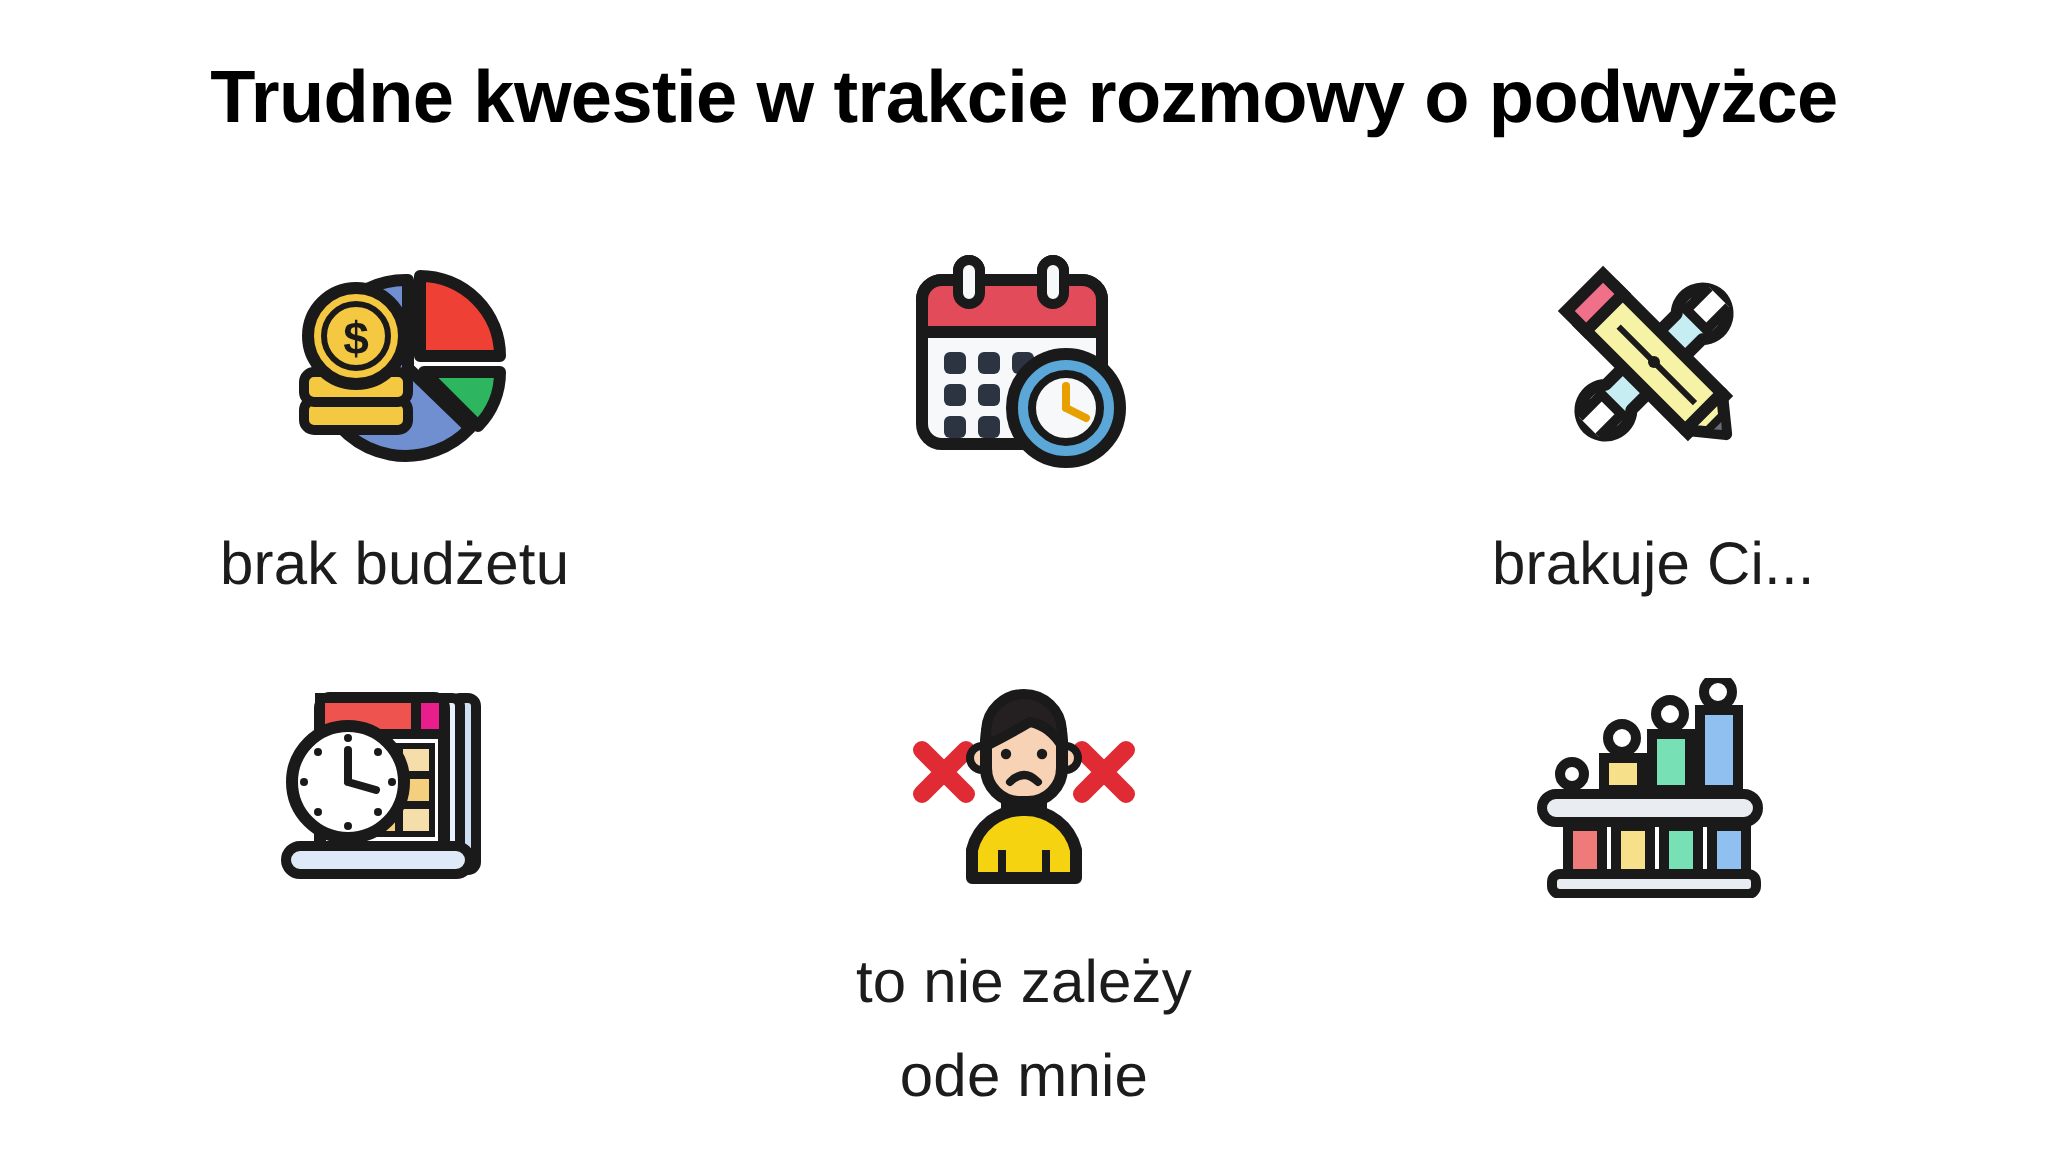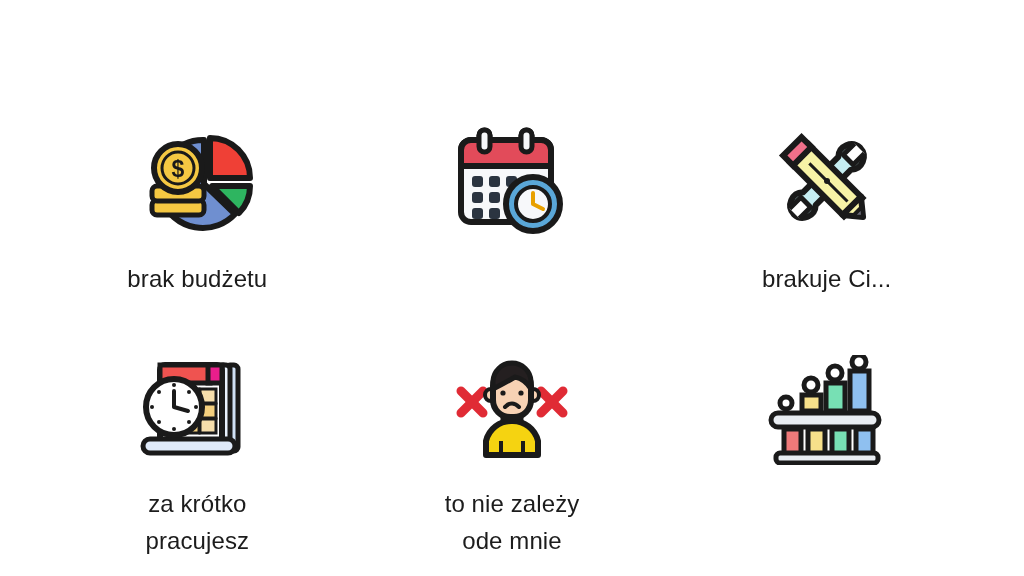--- a/index.html
+++ b/index.html
@@ -55,38 +55,41 @@
   }
   .icon-wrap {
     width: 130px;
     height: 118px;
     display: flex;
     align-items: center;
     justify-content: center;
   }
   .cell-label {
     margin-top: 10px;
-    font-size: 24px;
+    font-size: 30px;
     color: #1c1c1c;
     text-align: center;
     line-height: 1.55;
     font-weight: 400;
     letter-spacing: 0.1px;
     white-space: pre-line;
   }
   .row1 .icon-wrap { margin-top: 10px; }
   .row2 .icon-wrap { margin-top: 14px; }
   .row1 .cell-label { margin-top: 20px; }
   .row2 .cell-label { margin-top: 16px; }
 </style>
 </head>
 <body>
 
 <div class="slide">
 
+  <div class="title">
+    <span>Trudne kwestie</span><span> w trakcie rozmowy o podwyżce</span>
+  </div>
 
   <div class="grid">
 
     <div class="cell row1">
       <div class="icon-wrap">
         <svg width="118" height="110" viewBox="0 0 118 110">
 
           <path d="M66 14 A44 44 0 1 0 97 88 L66 58 Z" fill="#6f8fd0" stroke="#1a1a1a" stroke-width="6" stroke-linejoin="round"></path>
 
           <path d="M72 12 L72 52 L112 52 A40 40 0 0 0 72 12 Z" fill="#ef4036" stroke="#1a1a1a" stroke-width="6" stroke-linejoin="round"></path>
@@ -193,22 +196,20 @@
             <circle cx="14" cy="52" r="2"></circle>
               <circle cx="58" cy="52" r="2"></circle>
             <circle cx="51" cy="37" r="2"></circle>
               <circle cx="21" cy="67" r="2"></circle>
             <circle cx="51" cy="67" r="2"></circle>
               <circle cx="21" cy="37" r="2"></circle>
           </g>
           <path d="M36 52 L36 36 M36 52 L50 56" stroke="#1a1a1a" stroke-width="4" stroke-linecap="round"></path>
         </svg>
       </div>
-      <div class="cell-label">za krótko
-pracujesz</div>
     </div>
 
     <div class="cell row2">
       <div class="icon-wrap">
         <svg width="118" height="110" viewBox="0 0 118 110">
 
           <g stroke="#e02b35" stroke-width="9" stroke-linecap="round">
             <line x1="8" y1="36" x2="30" y2="58"></line>
             <line x1="30" y1="36" x2="8" y2="58"></line>
           </g>

